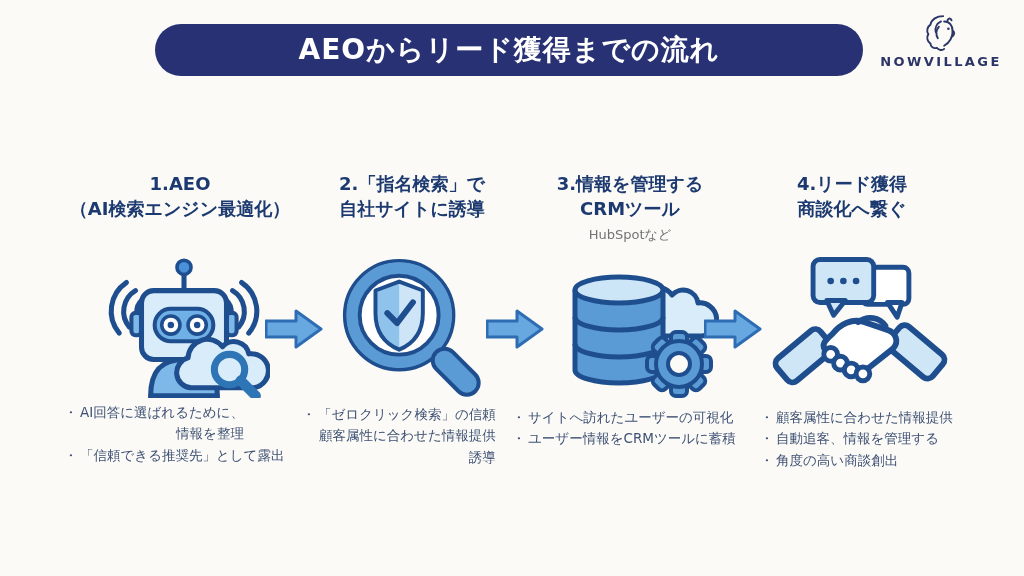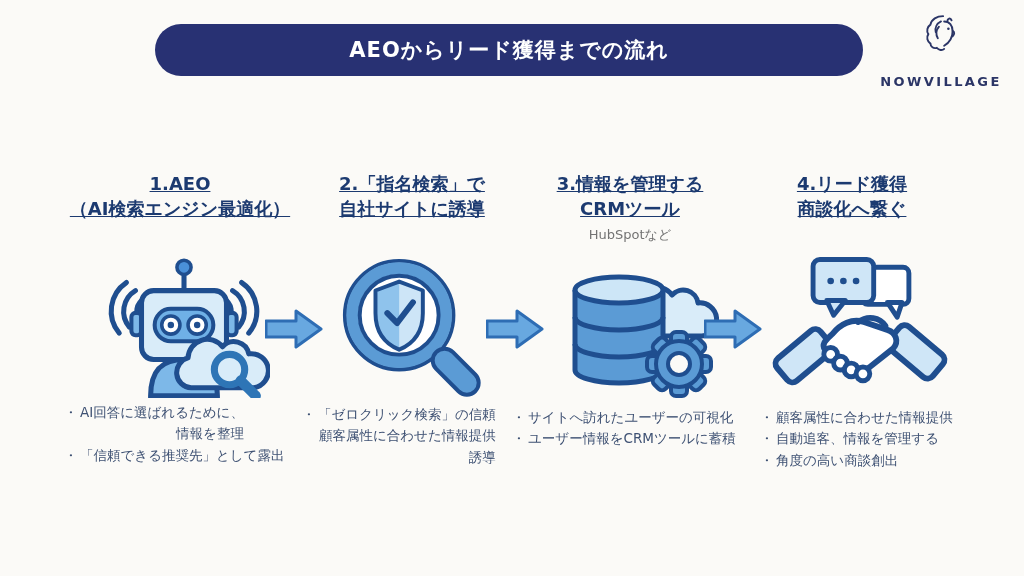--- a/index.html
+++ b/index.html
@@ -9,35 +9,35 @@
     position:relative; width:1024px; height:576px;
     background:#fbfaf7; overflow:hidden;
   }
   
   .title-banner {
     position:absolute; left:155px; top:24px; width:708px; height:52px;
     background:#283173; border-radius:26px;
     display:flex; align-items:center; justify-content:center;
   }
   .title-banner .title-text {
-    color:#ffffff; font-size:21px; font-weight:700; letter-spacing:1px;
+    color:#ffffff; font-size:28px; font-weight:700; letter-spacing:1px;
   }
   .logo {
     position:absolute; right:18px; top:12px; width:130px;
-    display:flex; flex-direction:column; align-items:center;gap:20px;
+    display:flex; flex-direction:column; align-items:center;
   }
   .logo svg { display:block; }
   .logo .logo-text {
     margin-top:2px; color:#2b3566; font-size:13px; font-weight:700;
     letter-spacing:2.4px; white-space:nowrap;
   }
   
   .step-title {
     position:absolute; text-align:center; color:#1c3a70;
-    font-size:18px; font-weight:700; line-height:1.38; white-space:pre-line;text-decoration:underline;
+    font-size:18px; font-weight:700; line-height:1.38; white-space:pre-line;
   }
   .step-title.t1 { left:50px;  top:172px; width:260px; }
   .step-title.t2 { left:312px; top:172px; width:200px; }
   .step-title.t3 { left:518px; top:172px; width:224px; }
   .step-title.t4 { left:742px; top:172px; width:220px; }
   .step-subtitle {
     position:absolute; left:518px; top:226px; width:224px;
     text-align:center; color:#737373; font-size:13px; font-weight:500;
   }
   

